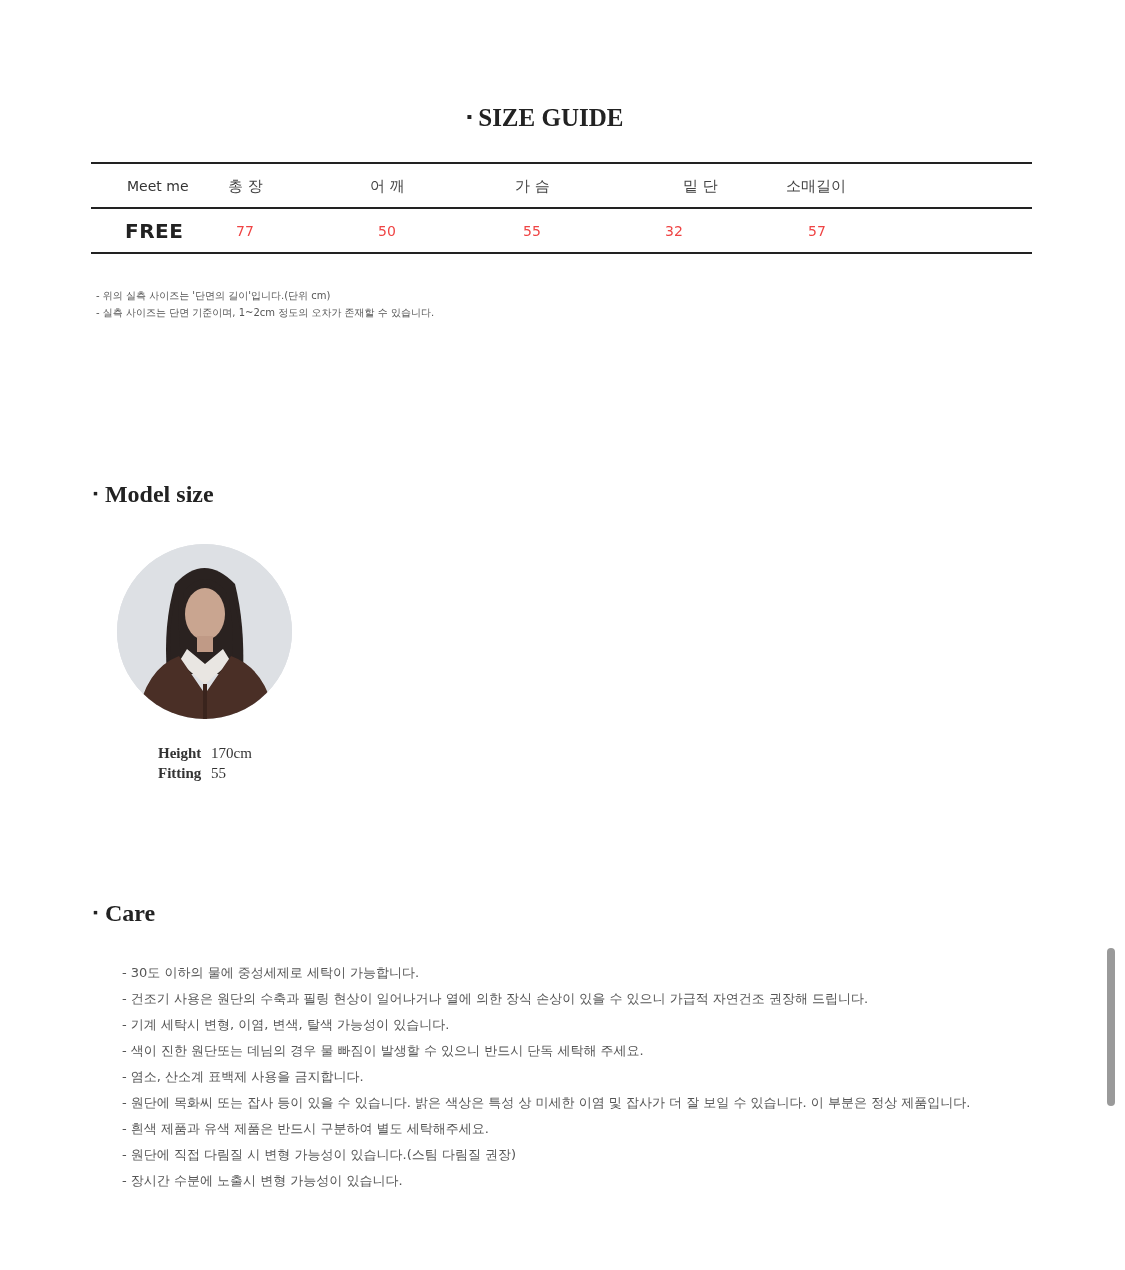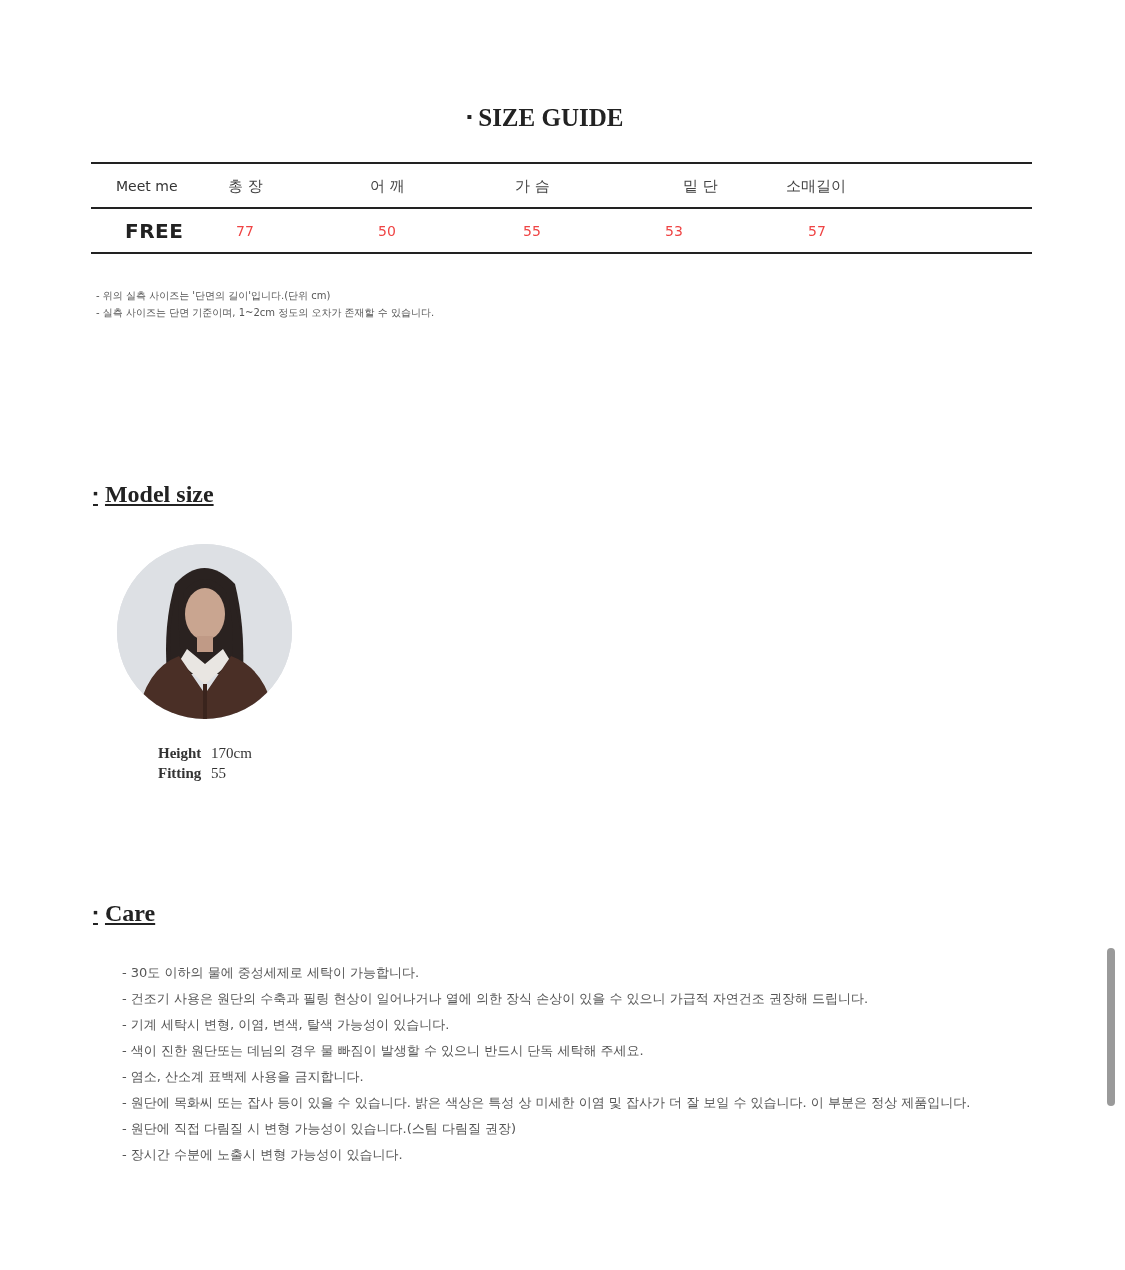--- a/index.html
+++ b/index.html
@@ -28,21 +28,21 @@
   }
   .row.header .cell.label { font-size: 14px; color: #333; }
   .row.data .cell.label { font-size: 20px; font-weight: bold; color: #222; letter-spacing: 0.5px; }
   .row.data .cell { font-size: 14px; color: #ef4444; }
 
   
   .notes { position: absolute; left: 96px; top: 287px; font-size: 10px; color: #555; line-height: 17px; }
 
   
   .section-heading {
-    position: absolute; left: 93px; font-size: 24px; font-weight: bold; color: #222; text-decoration: underline;
+    position: absolute; left: 93px; font-size: 24px; font-weight: bold; color: #222;
   }
   .section-heading .bullet { font-size: 14px; vertical-align: 4px; margin-right: 7px; }
 
   
   .model-photo {
     position: absolute; left: 117px; top: 544px; width: 175px; height: 175px;
     border-radius: 50%; overflow: hidden; background: #dcdfe3;
   }
   .model-photo svg { display: block; }
   .model-info { position: absolute; left: 158px; top: 731px; font-size: 15px; color: #333; line-height: 20px; }
@@ -64,34 +64,34 @@
 </head>
 <body>
 
 <div class="size-title serif">
   <span class="bullet">▪</span><span>SIZE GUIDE</span>
 </div>
 
 <div class="size-table">
   <div class="rule"></div>
   <div class="row header">
-    <span class="cell label" style="left:25px">Meet me</span>
+    <span class="cell label" style="left:36px">Meet me</span>
     <span class="cell" style="left:137px">총 장</span>
     <span class="cell" style="left:279px">어 깨</span>
     <span class="cell" style="left:424px">가 슴</span>
     <span class="cell" style="left:592px">밑 단</span>
     <span class="cell" style="left:695px">소매길이</span>
   </div>
   <div class="rule"></div>
   <div class="row data">
     <span class="cell label" style="left:34px">FREE</span>
     <span class="cell" style="left:145px">77</span>
     <span class="cell" style="left:287px">50</span>
     <span class="cell" style="left:432px">55</span>
-    <span class="cell" style="left:574px">53</span>
+    <span class="cell" style="left:574px">32</span>
     <span class="cell" style="left:717px">57</span>
   </div>
   <div class="rule"></div>
 </div>
 
 <div class="notes">
   <div>- 위의 실측 사이즈는 '단면의 길이'입니다.(단위 cm)</div>
   <div>- 실측 사이즈는 단면 기준이며, 1~2cm 정도의 오차가 존재할 수 있습니다.</div>
 </div>
 
@@ -133,17 +133,18 @@
   <span class="bullet">▪</span><span>Care</span>
 </div>
 
 <ul class="care-list">
   <li>- 30도 이하의 물에 중성세제로 세탁이 가능합니다.</li>
   <li>- 건조기 사용은 원단의 수축과 필링 현상이 일어나거나 열에 의한 장식 손상이 있을 수 있으니 가급적 자연건조 권장해 드립니다.</li>
   <li>- 기계 세탁시 변형, 이염, 변색, 탈색 가능성이 있습니다.</li>
   <li>- 색이 진한 원단또는 데님의 경우 물 빠짐이 발생할 수 있으니 반드시 단독 세탁해 주세요.</li>
   <li>- 염소, 산소계 표백제 사용을 금지합니다.</li>
   <li>- 원단에 목화씨 또는 잡사 등이 있을 수 있습니다. 밝은 색상은 특성 상 미세한 이염 및 잡사가 더 잘 보일 수 있습니다. 이 부분은 정상 제품입니다.</li>
+  <li>- 흰색 제품과 유색 제품은 반드시 구분하여 별도 세탁해주세요.</li>
   <li>- 원단에 직접 다림질 시 변형 가능성이 있습니다.(스팀 다림질 권장)</li>
   <li>- 장시간 수분에 노출시 변형 가능성이 있습니다.</li>
 </ul>
 
 <div class="scrollbar"></div>
 
 </body></html>

